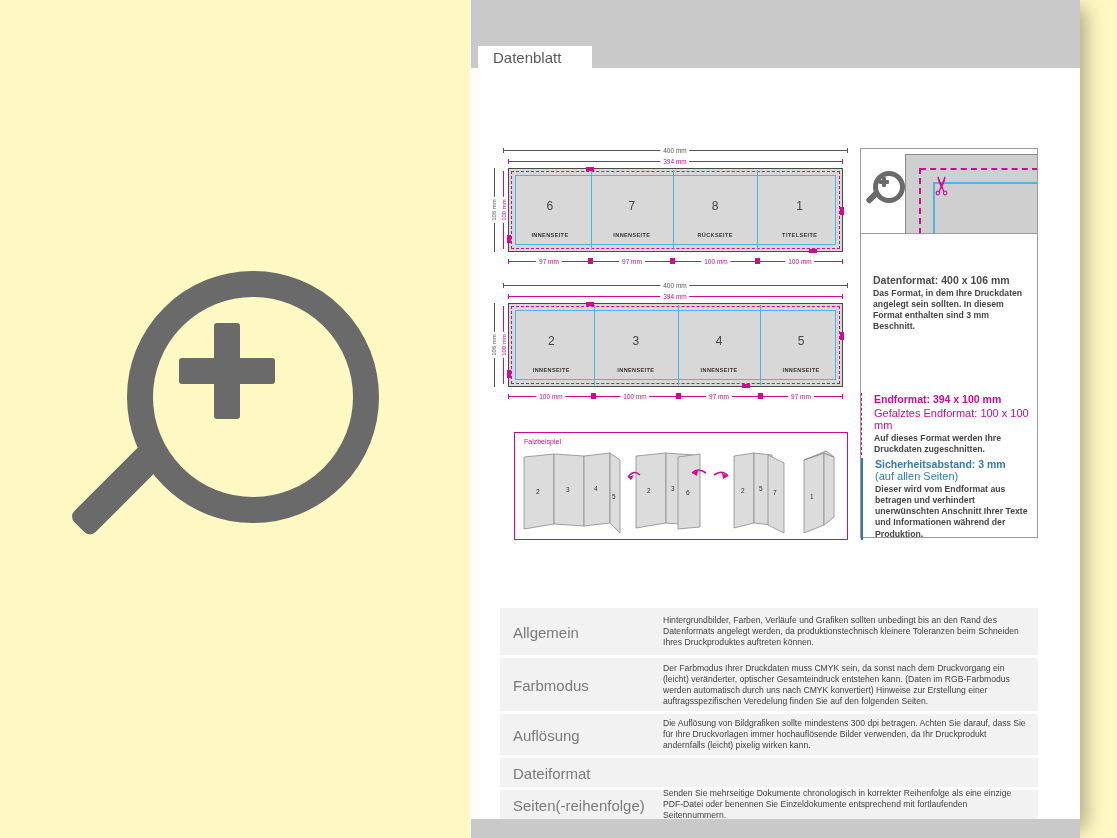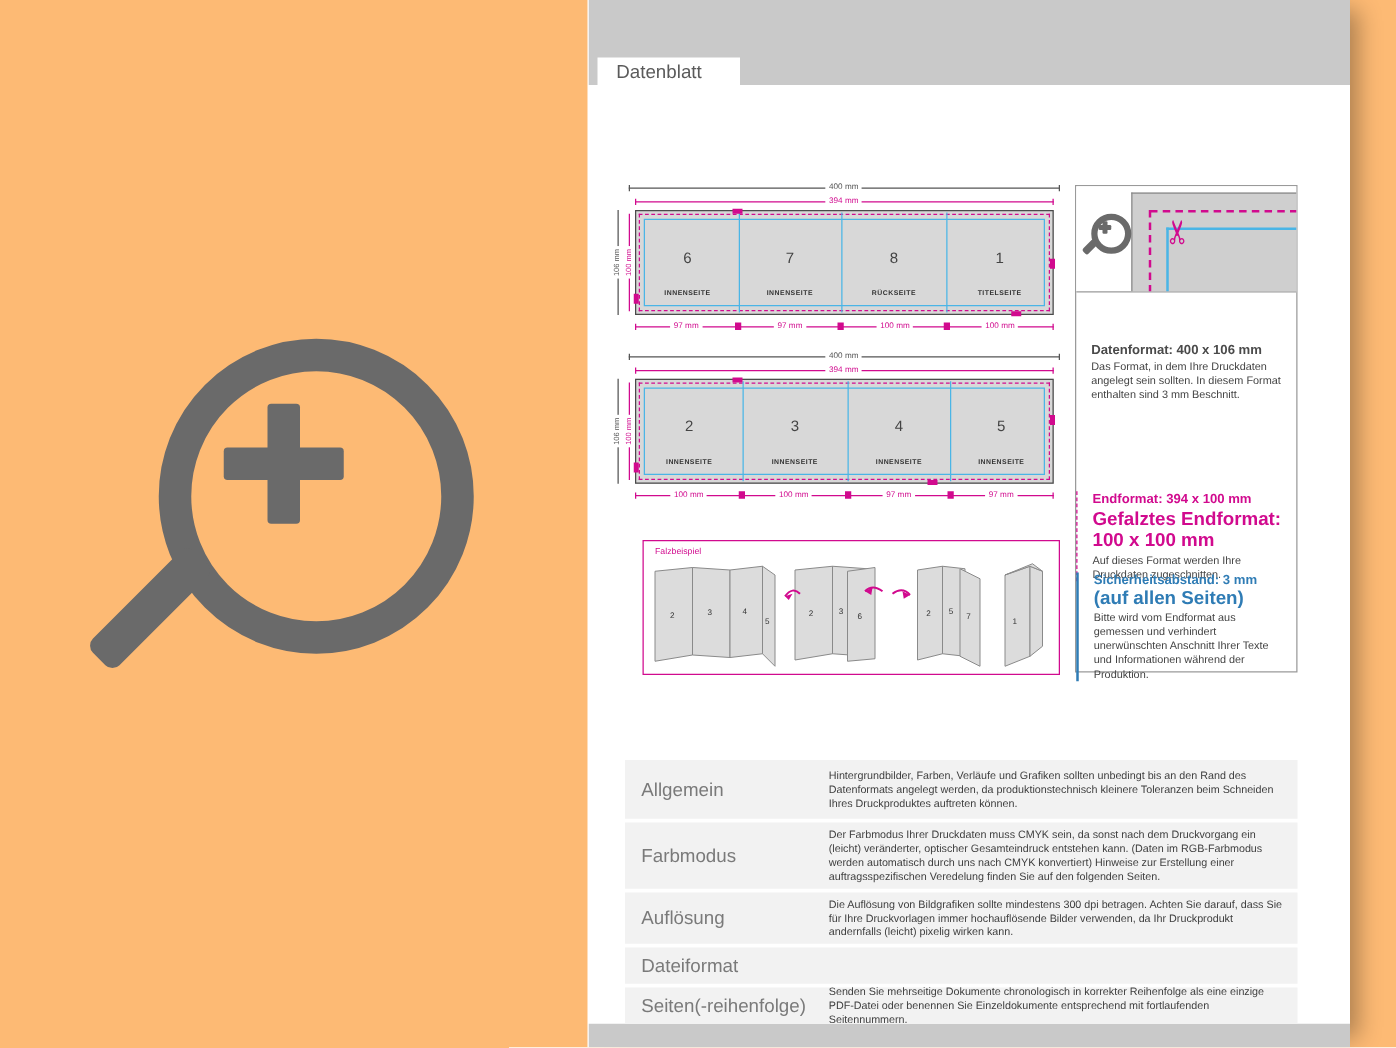--- a/index.html
+++ b/index.html
@@ -1,16 +1,16 @@
 <!DOCTYPE html>
 <html><head>
 <meta charset="utf-8">
 <style>
   html,body{margin:0;padding:0;background:#fff;}
-  #canvas{position:relative;width:1117px;height:838px;background:#fdba74;overflow:hidden;
+  #canvas{position:relative;width:1117px;height:838px;background:#fef9c3;overflow:hidden;
           font-family:"Liberation Sans",sans-serif;color:#3f3f3f;}
   .abs{position:absolute;}
 
   
   .page{position:absolute;left:470px;top:0;width:610px;height:838px;background:#fff;
         box-shadow:14px 0 18px -8px rgba(0,0,0,.32);}
   .top-band{position:absolute;left:471px;top:0;width:609px;height:68px;background:#c9c9c9;}
   .bottom-band{position:absolute;left:471px;top:819px;width:609px;height:19px;background:#c9c9c9;}
   .tab{position:absolute;left:478px;top:46px;width:114px;height:23px;background:#fff;
        font-size:15px;color:#5a5a5a;line-height:23px;padding-left:15px;box-sizing:border-box;}
@@ -56,24 +56,24 @@
   .sb-sheet{position:absolute;left:44px;top:5px;width:132px;height:79px;background:#cfcfcf;
             border-left:1px solid #8a8a8a;border-top:1px solid #8a8a8a;}
   .sb-dash-h{position:absolute;left:14px;top:13px;right:0;height:0;border-top:2px dashed #d10a8e;}
   .sb-dash-v{position:absolute;left:13px;top:13px;bottom:0;width:0;border-left:2px dashed #d10a8e;}
   .sb-blue-h{position:absolute;left:27px;top:27px;right:0;height:2px;background:#4ab5e6;}
   .sb-blue-v{position:absolute;left:27px;top:27px;bottom:0;width:2px;background:#4ab5e6;}
   .scissors{position:absolute;left:26px;top:15px;font-size:26px;color:#d10a8e;
             transform:rotate(-90deg);}
   .sb-sec{position:absolute;left:0;width:176px;box-sizing:border-box;padding:0 8px 0 12px;margin-top:35px;}
   .sb-title{font-size:10.5px;font-weight:bold;color:#4a4a4a;margin:0 0 2px 0;}
-  .sb-body{font-size:8.7px;line-height:1.28;color:#444;margin:0;}
+  .sb-body{font-size:8.7px;line-height:1.28;color:#444;margin:0;font-weight:bold;}
   .sec-end{border-left:1px dashed #d10a8e;}
   .sec-end .sb-title{color:#d10a8e;}
-  .sb-sub{font-size:15px;font-weight:bold;margin:0 0 2px 0;}
+  .sb-sub{font-size:11px;font-weight:normal;margin:0 0 2px 0;}
   .sec-end .sb-sub{color:#d10a8e;}
   .sec-safe{border-left:2px solid #2f7cb5;}
   .sec-safe .sb-title,.sec-safe .sb-sub{color:#2f7cb5;}
   .sec-falz{border-left:2px solid #33b1e0;}
   .sec-falz .sb-title{color:#33b1e0;}
 
   
   .zoomicon{position:absolute;}
   .ring{position:absolute;border-radius:50%;border-style:solid;border-color:#6a6a6a;}
   .bar{position:absolute;background:#6a6a6a;border-radius:3px;}
@@ -276,21 +276,21 @@
 
     <div class="sb-sec sec-end" style="top:209px;">
       <p class="sb-title">Endformat: 394 x 100 mm</p>
       <p class="sb-sub">Gefalztes Endformat: 100 x 100 mm</p>
       <p class="sb-body">Auf dieses Format werden Ihre Druckdaten zugeschnitten.</p>
     </div>
 
     <div class="sb-sec sec-safe" style="top:274px;">
       <p class="sb-title" style="margin-bottom:0;">Sicherheitsabstand: 3 mm</p>
       <p class="sb-sub">(auf allen Seiten)</p>
-      <p class="sb-body">Bitte wird vom Endformat aus gemessen und verhindert unerwünschten Anschnitt Ihrer Texte und Informationen während der Produktion.</p>
+      <p class="sb-body">Dieser wird vom Endformat aus betragen und verhindert unerwünschten Anschnitt Ihrer Texte und Informationen während der Produktion.</p>
     </div>
 
   </div>
 
 
   <div class="tip-row" style="top:608px;height:47px;">
     <span class="tip-label">Allgemein</span>
     <span class="tip-body">Hintergrundbilder, Farben, Verläufe und Grafiken sollten unbedingt bis an den Rand des Datenformats angelegt werden, da produktionstechnisch kleinere Toleranzen beim Schneiden Ihres Druckproduktes auftreten können.</span>
   </div>
   <div class="tip-row" style="top:658px;height:53px;">

